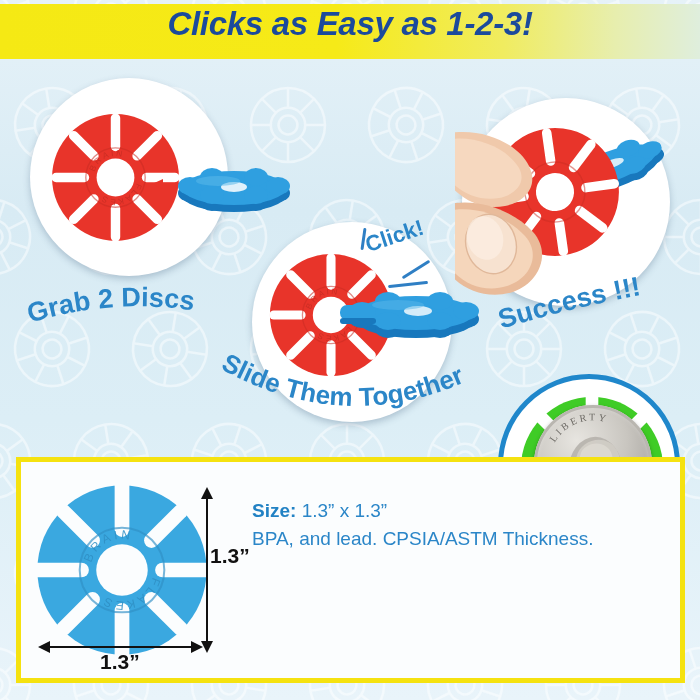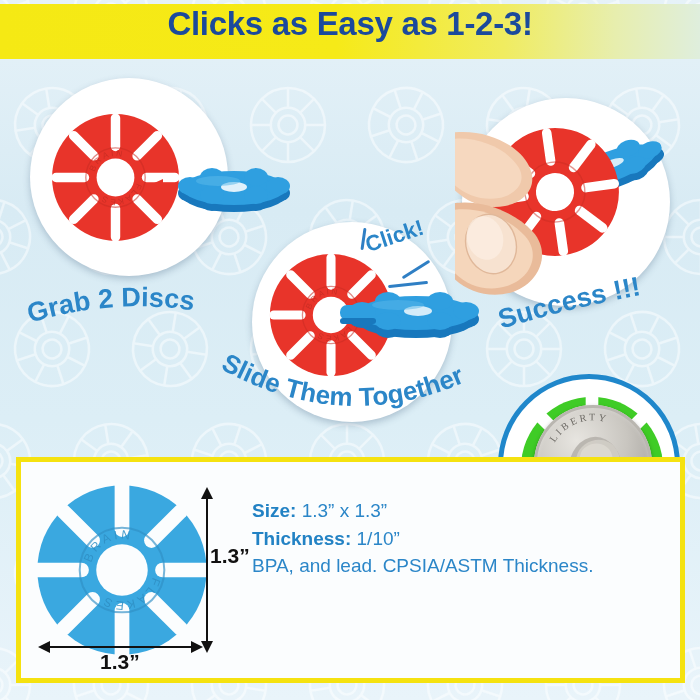--- a/index.html
+++ b/index.html
@@ -15,21 +15,21 @@
   #watermark{position:absolute;inset:0;opacity:.55;pointer-events:none;}
   .wm{position:absolute;width:86px;height:86px;}
   .wm svg{width:100%;height:100%;display:block;}
 
   
   #titleband{position:absolute;left:0;top:4px;width:700px;height:55px;
     background:linear-gradient(90deg,#f5e914 0%,#f6ea18 48%,#f0ec60 72%,#e7eeae 88%,#dfeedd 100%);}
   #title{position:absolute;left:0;top:4px;width:700px;height:40px;
     display:flex;align-items:center;justify-content:center;
     font-size:33px;font-weight:bold;color:#1b4a9c;letter-spacing:-.3px;
-    text-align:center;}
+    text-align:center;font-style:italic;}
 
   
   .stepcircle{position:absolute;border-radius:50%;background:#ffffff;
     box-shadow:0 3px 7px rgba(60,90,120,.30);}
   #c1{left:30px;top:78px;width:198px;height:198px;}
   #c2{left:252px;top:222px;width:200px;height:200px;}
   #c3{left:462px;top:98px;width:208px;height:208px;}
 
   
   .caption{position:absolute;pointer-events:none;}
@@ -1163,20 +1163,16 @@
       <polygon points="165,7 153,1 153,13" fill="#111"></polygon>
     </svg>
   </div>
   <div id="dimHlabel">1.3”</div>
 
   <div id="spectext">
     <div class="row">
       <span class="k">Size:</span>
       <span>1.3” x 1.3”</span>
     </div>
-    <div class="row">
-      <span class="k">Thickness:</span>
-      <span>1/10”</span>
-    </div>
     <div class="row">BPA, and lead. CPSIA/ASTM Thickness.</div>
   </div>
 
 </div>
 
 </body></html>

